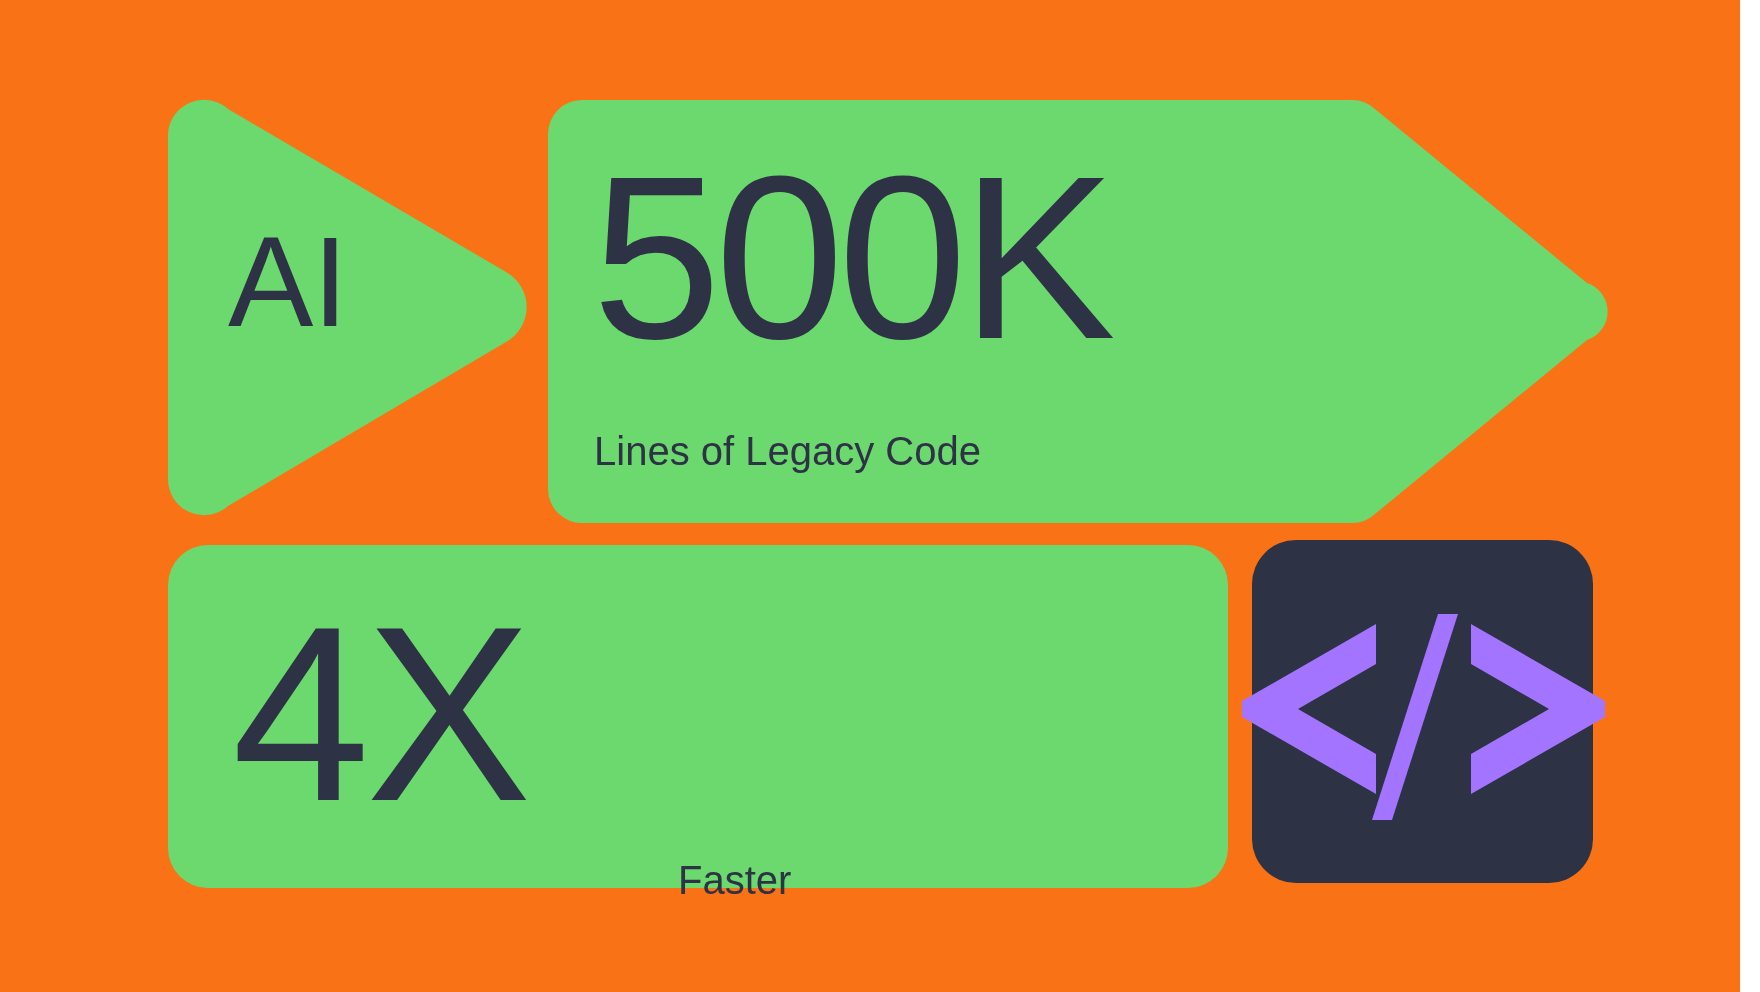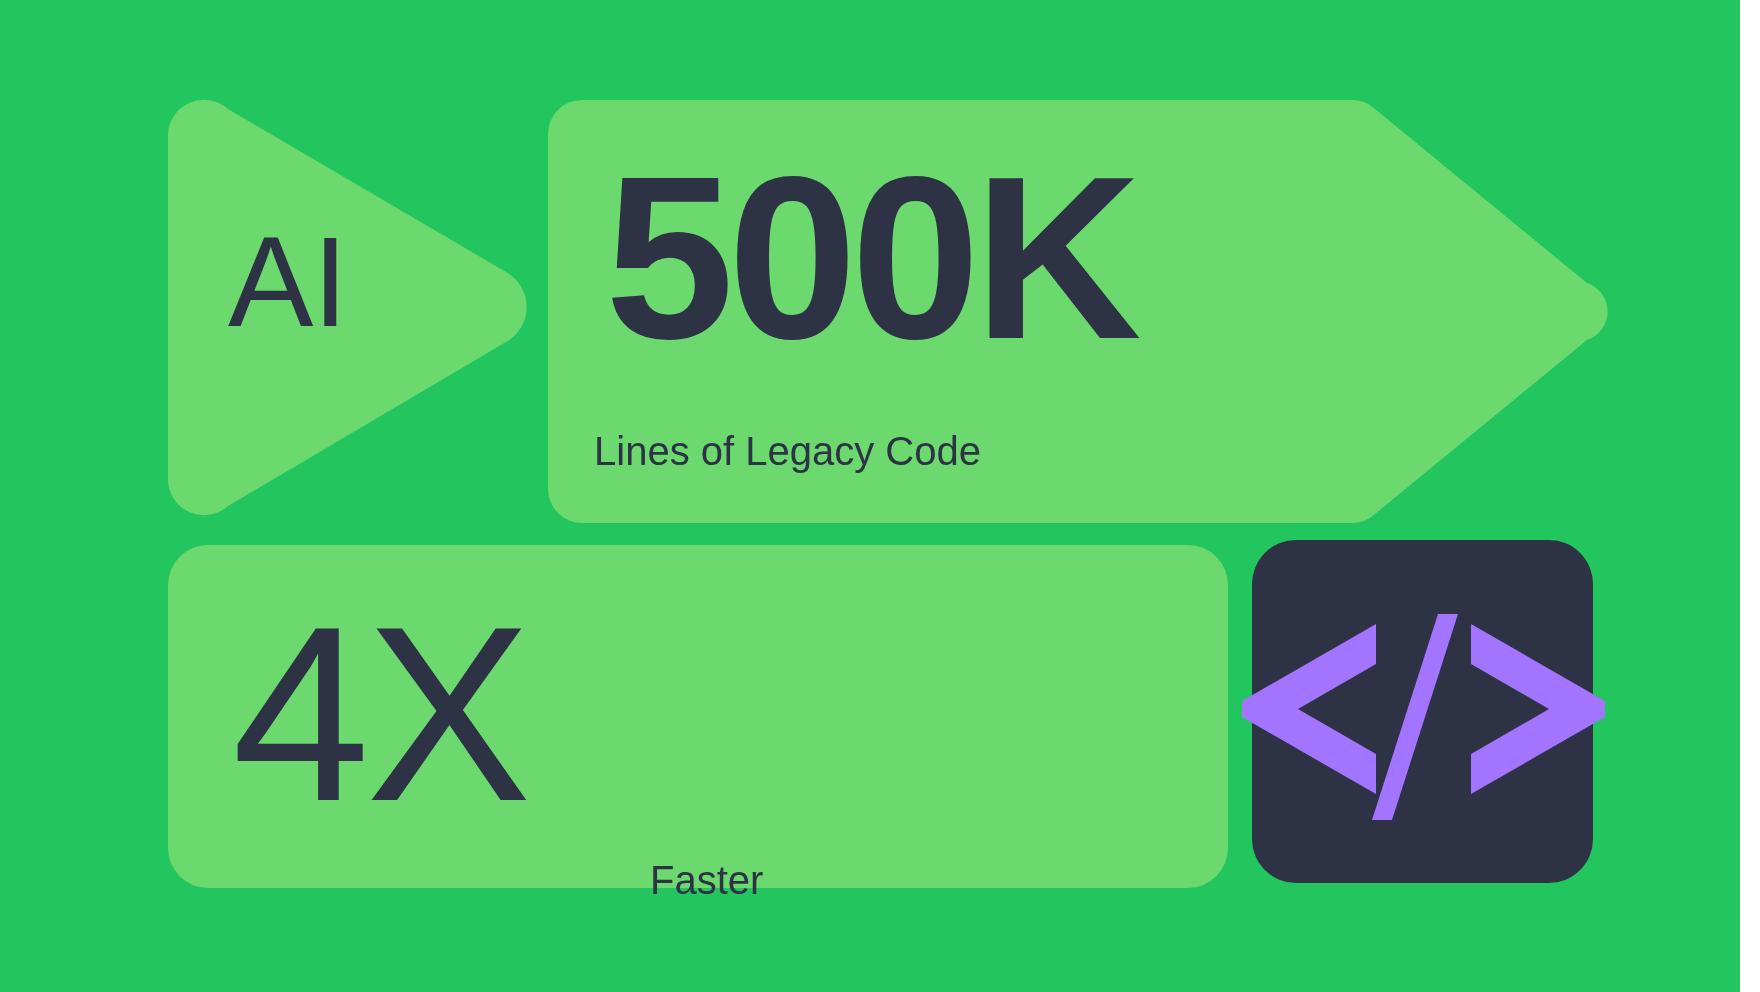--- a/index.html
+++ b/index.html
@@ -10,21 +10,21 @@
     width: 1760px;
     height: 992px;
     overflow: hidden;
     font-family: "Liberation Sans", sans-serif;
   }
 
   #infographic {
     position: relative;
     width: 1740px;
     height: 992px;
-    background: #22c55e;
+    background: #f97316;
   }
 
   
   .shape-layer {
     position: absolute;
     inset: 0;
     width: 1760px;
     height: 992px;
   }
 
@@ -38,24 +38,24 @@
 
   .ai-label {
     left: 228px;
     top: 218px;
     font-size: 128px;
     font-weight: 400;
     letter-spacing: -1px;
   }
 
   .stat-big {
-    left: 605px;
+    left: 592px;
     top: 142px;
     font-size: 232px;
-    font-weight: 700;
+    font-weight: 400;
     letter-spacing: -6px;
   }
 
   .stat-caption {
     left: 594px;
     top: 431px;
     font-size: 40px;
     font-weight: 400;
     letter-spacing: 0px;
   }
@@ -68,21 +68,21 @@
     letter-spacing: -4px;
   }
 
   .stat-caption-2 {
     left: 650px;
     top: 758px;
     font-size: 40px;
     font-weight: 400;
     line-height: 1.22;
   }
-  .stat-caption-2 .line { display: block; }
+  .stat-caption-2 .line { display: block; margin-left: 28px; }
 </style>
 </head>
 <body>
 
 <div id="infographic">
 
   <svg class="shape-layer" viewBox="0 0 1760 992" aria-hidden="true">
 
     <path fill="#6bd96e" d="M 168 136
              A 36 36 0 0 1 228 109

